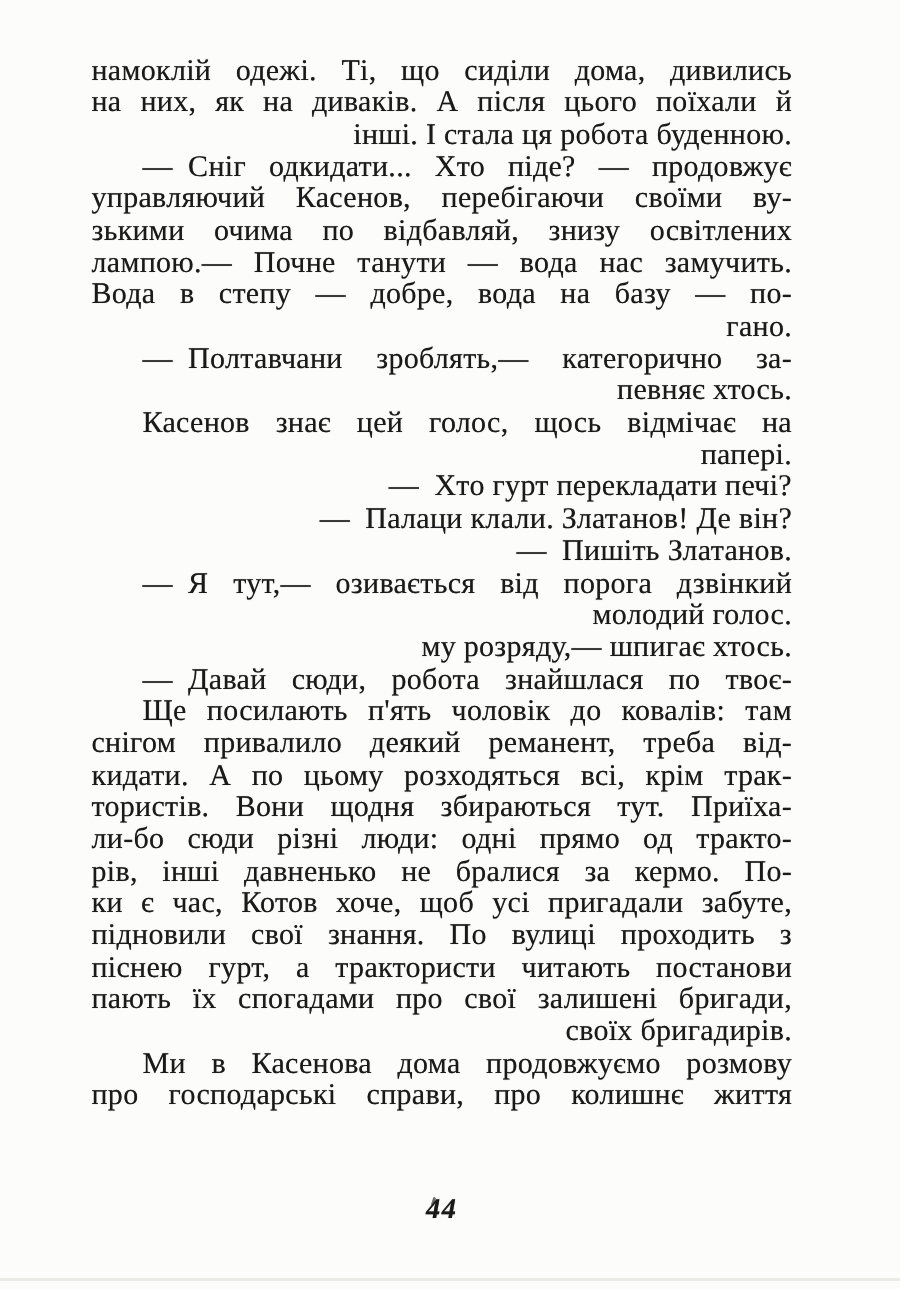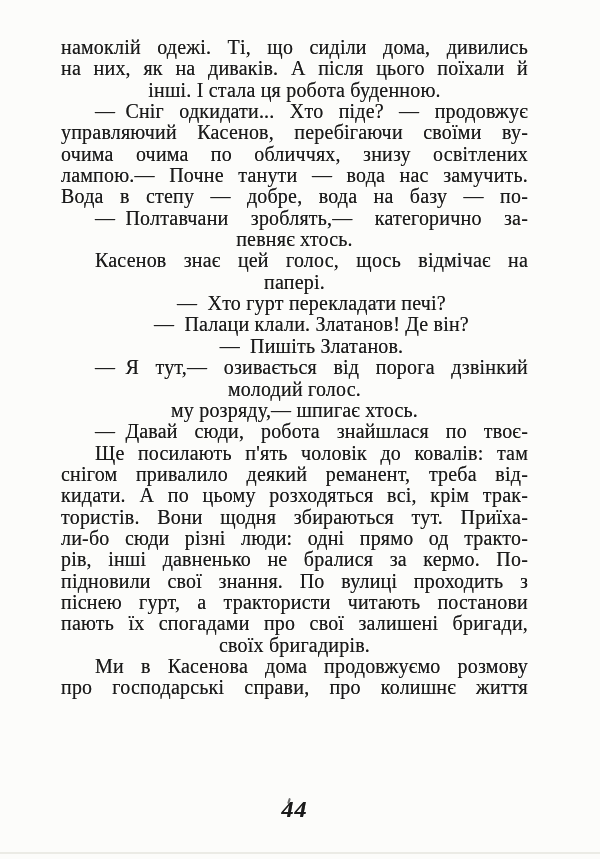--- a/index.html
+++ b/index.html
@@ -25,36 +25,36 @@
     left: 61px;
     top: 37px;
     width: 467px;
   }
   .line {
     font-size: 20px;
     line-height: 21.35px;
     letter-spacing: 0.2px;
     white-space: pre-wrap;
     text-shadow: 0 0 0.45px rgba(20,20,20,0.65);
-    text-align: center;
+    text-align: right;
   }
   .line.justify {
     text-align: justify;
     text-align-last: justify;
   }
   .line.indent {
     text-indent: 34px;
   }
   .page-number {
     position: absolute;
     left: 61px;
     top: 796px;
     width: 467px;
     text-align: center;
-    font-size: 24px;
+    font-size: 19px;
     font-weight: bold;
     font-style: italic;
     letter-spacing: 1px;
     text-shadow: 0 0 0.5px rgba(20,20,20,0.7);
   }
   .scan-speck {
     position: absolute;
     left: 288px;
     top: 798px;
     width: 2px;
@@ -76,40 +76,42 @@
 </head>
 <body style="background: rgb(252, 252, 250);">
 
 <div class="page" style="background: rgb(252, 252, 250); color: rgb(26, 26, 26);">
   <div class="text-block">
       <div class="line justify">намоклій одежі. Ті, що сиділи дома, дивились</div>
       <div class="line justify">на них, як на диваків. А після цього поїхали й</div>
       <div class="line">інші. І стала ця робота буденною.</div>
       <div class="line justify indent">— Сніг одкидати... Хто піде? — продовжує</div>
       <div class="line justify">управляючий Касенов, перебігаючи своїми ву-</div>
-      <div class="line justify">очима очима по обличчях, знизу освітлених</div>
+      <div class="line justify">зькими очима по відбавляй, знизу освітлених</div>
       <div class="line justify">лампою.— Почне танути — вода нас замучить.</div>
       <div class="line justify">Вода в степу — добре, вода на базу — по-</div>
+      <div class="line">гано.</div>
       <div class="line justify indent">— Полтавчани зроблять,— категорично за-</div>
       <div class="line">певняє хтось.</div>
       <div class="line justify indent">Касенов знає цей голос, щось відмічає на</div>
       <div class="line">папері.</div>
       <div class="line indent">— Хто гурт перекладати печі?</div>
       <div class="line indent">— Палаци клали. Златанов! Де він?</div>
       <div class="line indent">— Пишіть Златанов.</div>
       <div class="line justify indent">— Я тут,— озивається від порога дзвінкий</div>
       <div class="line">молодий голос.</div>
       <div class="line">му розряду,— шпигає хтось.</div>
       <div class="line justify indent">— Давай сюди, робота знайшлася по твоє-</div>
       <div class="line justify indent">Ще посилають п'ять чоловік до ковалів: там</div>
       <div class="line justify">снігом привалило деякий реманент, треба від-</div>
       <div class="line justify">кидати. А по цьому розходяться всі, крім трак-</div>
       <div class="line justify">тористів. Вони щодня збираються тут. Приїха-</div>
       <div class="line justify">ли-бо сюди різні люди: одні прямо од тракто-</div>
       <div class="line justify">рів, інші давненько не бралися за кермо. По-</div>
+      <div class="line justify">ки є час, Котов хоче, щоб усі пригадали забуте,</div>
       <div class="line justify">підновили свої знання. По вулиці проходить з</div>
       <div class="line justify">піснею гурт, а трактористи читають постанови</div>
       <div class="line justify">пають їх спогадами про свої залишені бригади,</div>
       <div class="line">своїх бригадирів.</div>
       <div class="line justify indent">Ми в Касенова дома продовжуємо розмову</div>
       <div class="line justify">про господарські справи, про колишнє життя</div>
     </div>
   <span class="scan-speck"></span>
   <div class="page-number">44</div>
   <div class="page-bottom-edge" style="background: rgb(235, 235, 229);"></div>

